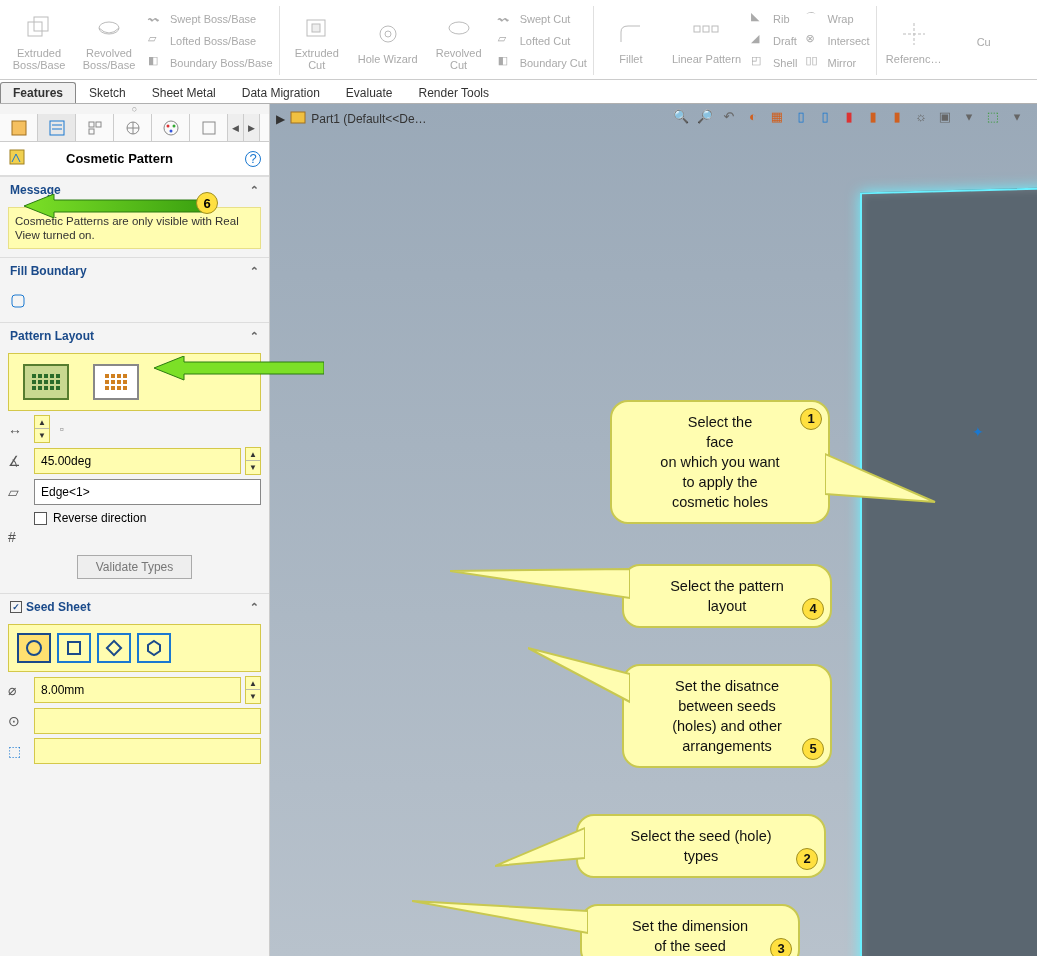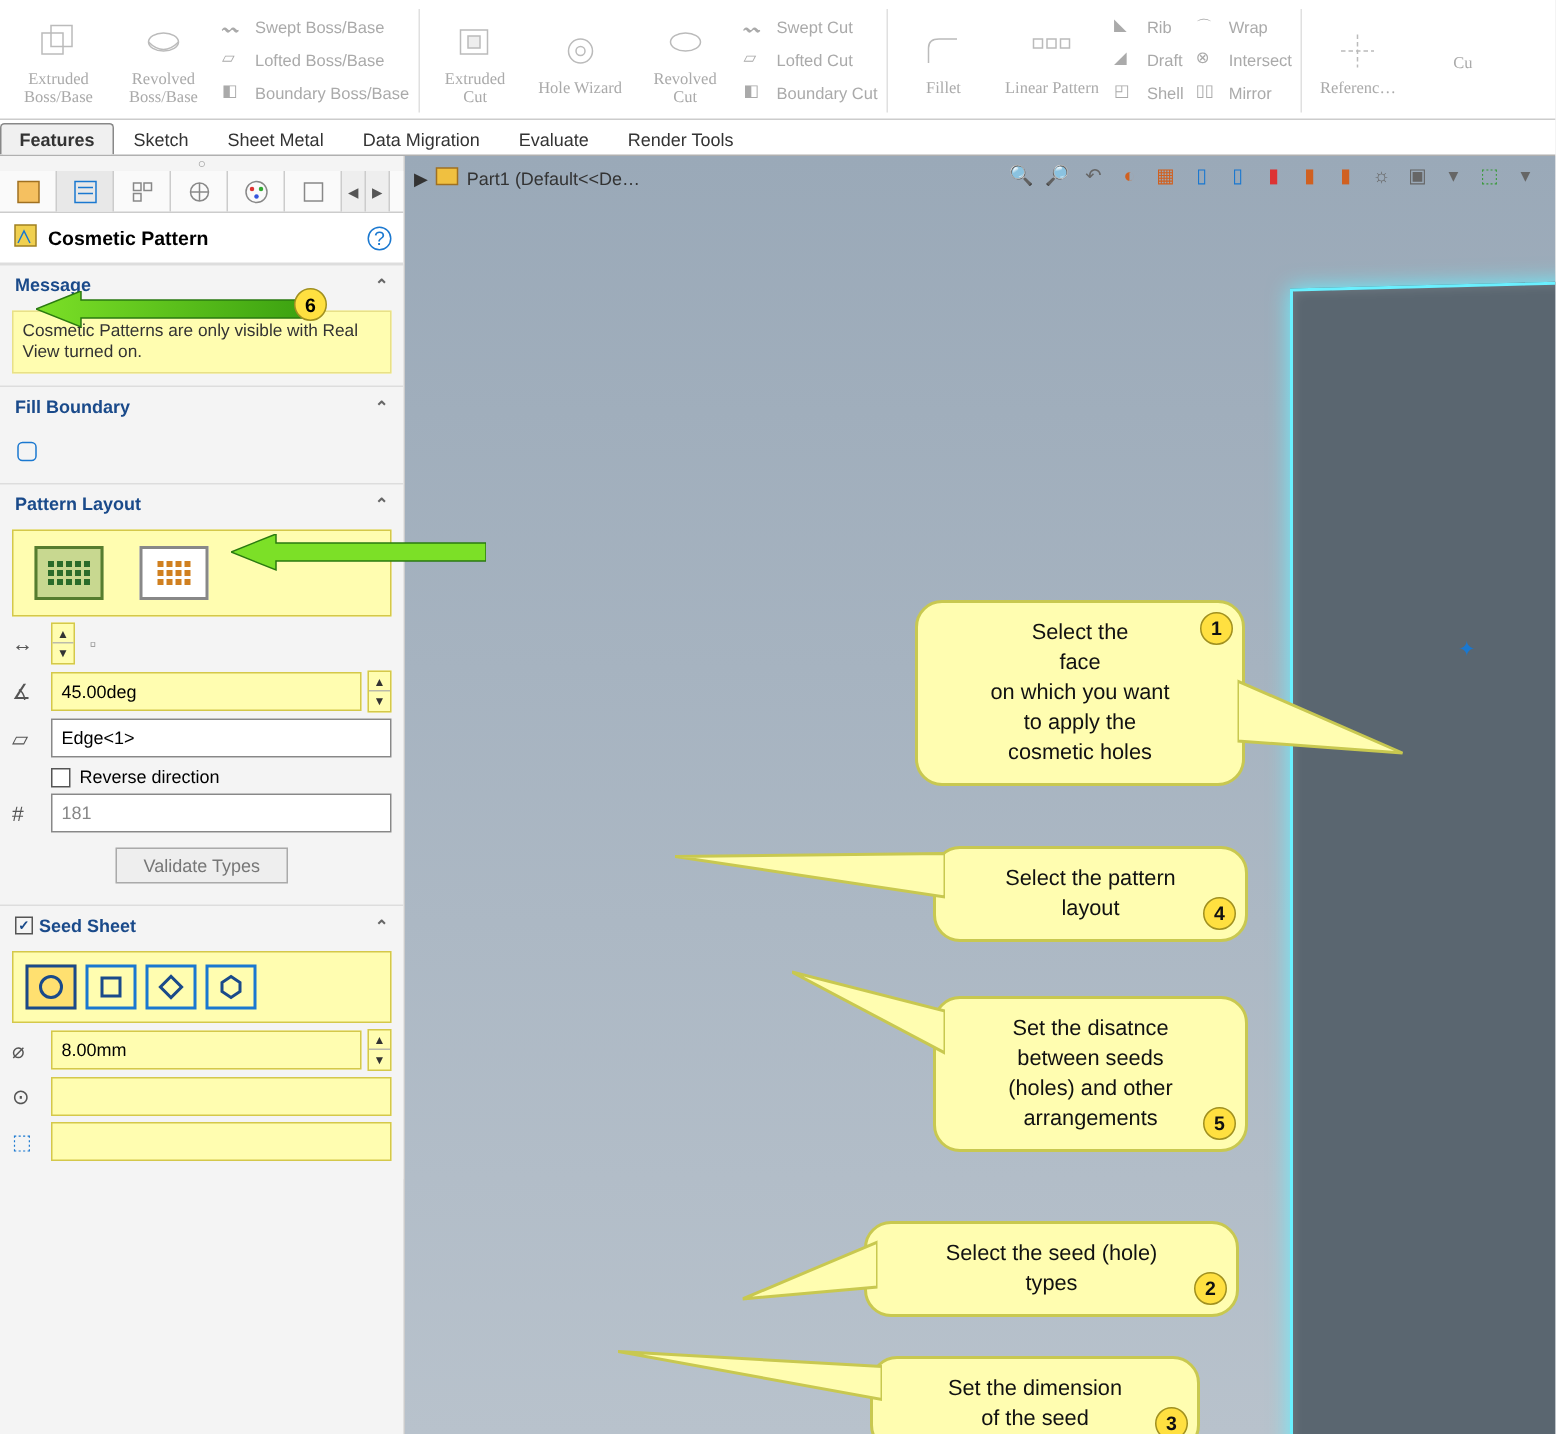--- a/index.html
+++ b/index.html
@@ -1,21 +1,21 @@
 <!DOCTYPE html>
 <html><head>
 <meta charset="utf-8">
 <style>
 * { box-sizing: border-box; margin: 0; padding: 0; }
 body { font-family: "Segoe UI", Arial, sans-serif; font-size: 12px; background: #f0f0f0; width: 1037px; height: 956px; overflow: hidden; position: relative; }
 
 
 .ribbon { background: #fff; height: 80px; display: flex; align-items: stretch; border-bottom: 1px solid #ccc; padding: 2px 4px 0; }
 .rgroup { display: flex; flex-direction: column; align-items: center; justify-content: center; padding: 0 6px; color: #aaa; }
-.rgroup.big { min-width: 70px; font-family: Liberation Serif, serif; }
+.rgroup.big { min-width: 70px; }
 .rgroup .ico { width: 34px; height: 34px; display: flex; align-items: center; justify-content: center; }
 .rgroup .lbl { font-size: 11px; text-align: center; line-height: 12px; margin-top: 2px; }
 .rmini { display: flex; flex-direction: column; justify-content: center; gap: 4px; padding: 0 4px; }
 .rmini .row { display: flex; align-items: center; gap: 4px; font-size: 11px; color: #aaa; white-space: nowrap; }
 .rmini .row .mi { width: 18px; height: 18px; }
 .vsep { width: 0; border-left: 1px solid #e0e0e0; margin: 4px 2px; }
 
 
 .tabbar { background: #fff; display: flex; border-bottom: 1px solid #b0b0b0; height: 24px; align-items: flex-end; }
 .tab { padding: 3px 12px; font-size: 12px; color: #333; border: 1px solid transparent; border-bottom: none; cursor: pointer; }
@@ -28,21 +28,21 @@
 
 
 .dotbar { height: 10px; text-align: center; color: #999; font-size: 9px; }
 .paneltabs { display: flex; background: #fafafa; border-bottom: 1px solid #ccc; height: 28px; }
 .ptab { width: 38px; display: flex; align-items: center; justify-content: center; border-right: 1px solid #ccc; }
 .ptab.active { background: #e8e8e8; }
 .ptab.arrow { width: 16px; background: #eee; font-size: 9px; color: #555; }
 
 
 .feattitle { display: flex; align-items: center; padding: 6px 8px; gap: 6px; background: #fff; border-bottom: 1px solid #ddd; }
-.feattitle .name { font-weight: bold; font-size: 13px; flex: 1; }
+.feattitle .name { font-weight: bold; font-size: 13px; flex: 1; margin-left: 34px; }
 .helpico { color: #1a78d0; font-size: 13px; border: 1px solid #1a78d0; border-radius: 50%; width: 16px; height: 16px; display: flex; align-items: center; justify-content: center; }
 
 
 .okrow { display: flex; align-items: center; padding: 2px 4px; background: #fff; border-bottom: 1px solid #ccc; position: relative; }
 .okbtn { width: 24px; height: 24px; display: flex; align-items: center; justify-content: center; background: #fffde0; border: 1px solid #d4c84a; }
 .xbtn { width: 24px; height: 24px; display: flex; align-items: center; justify-content: center; color: #c33; margin-left: 2px; }
 .oktooltip { position: absolute; left: 22px; top: 28px; background: #fff; border: 1px solid #888; padding: 2px 6px; font-size: 12px; box-shadow: 2px 2px 3px rgba(0,0,0,.25); z-index: 5; }
 .arrowcur { position: absolute; left: 12px; top: 21px; z-index: 6; }
 
 
@@ -406,21 +406,20 @@
         <div class="spinrow">
           <span class="pre">▱</span>
           <div class="spinfield plain">Edge&lt;1&gt;</div>
         </div>
         <div class="chkrow">
           <span class="cb"></span>
           <span>Reverse direction</span>
         </div>
         <div class="spinrow">
           <span class="pre">#</span>
-          <div class="spinfield plain" style="color:#888">181</div>
         </div>
         <div style="text-align:center;padding:6px 0">
           <span class="btn">Validate Types</span>
         </div>
       </div>
     </div>
 
     <div class="sect">
       <div class="shead">
         <span style="display:flex;align-items:center;gap:4px">

